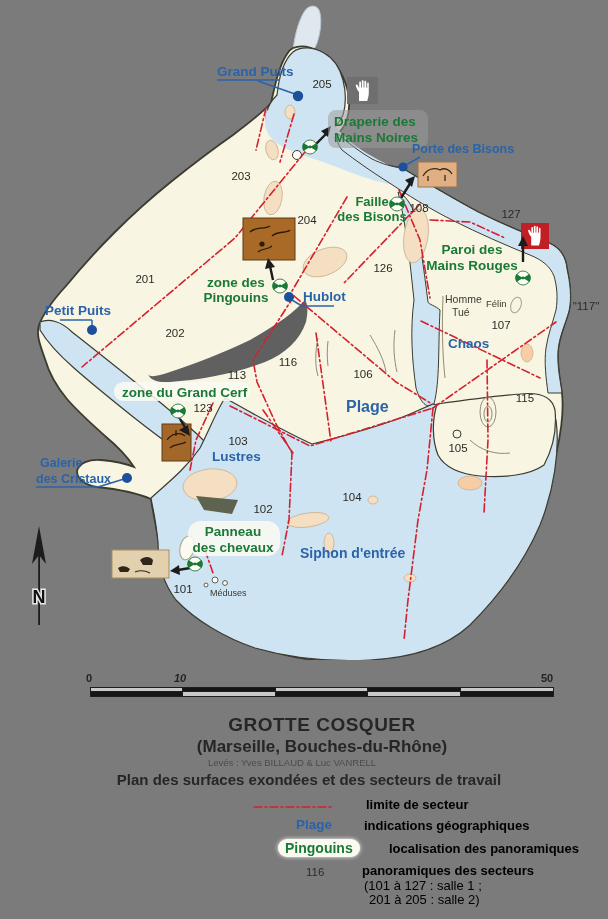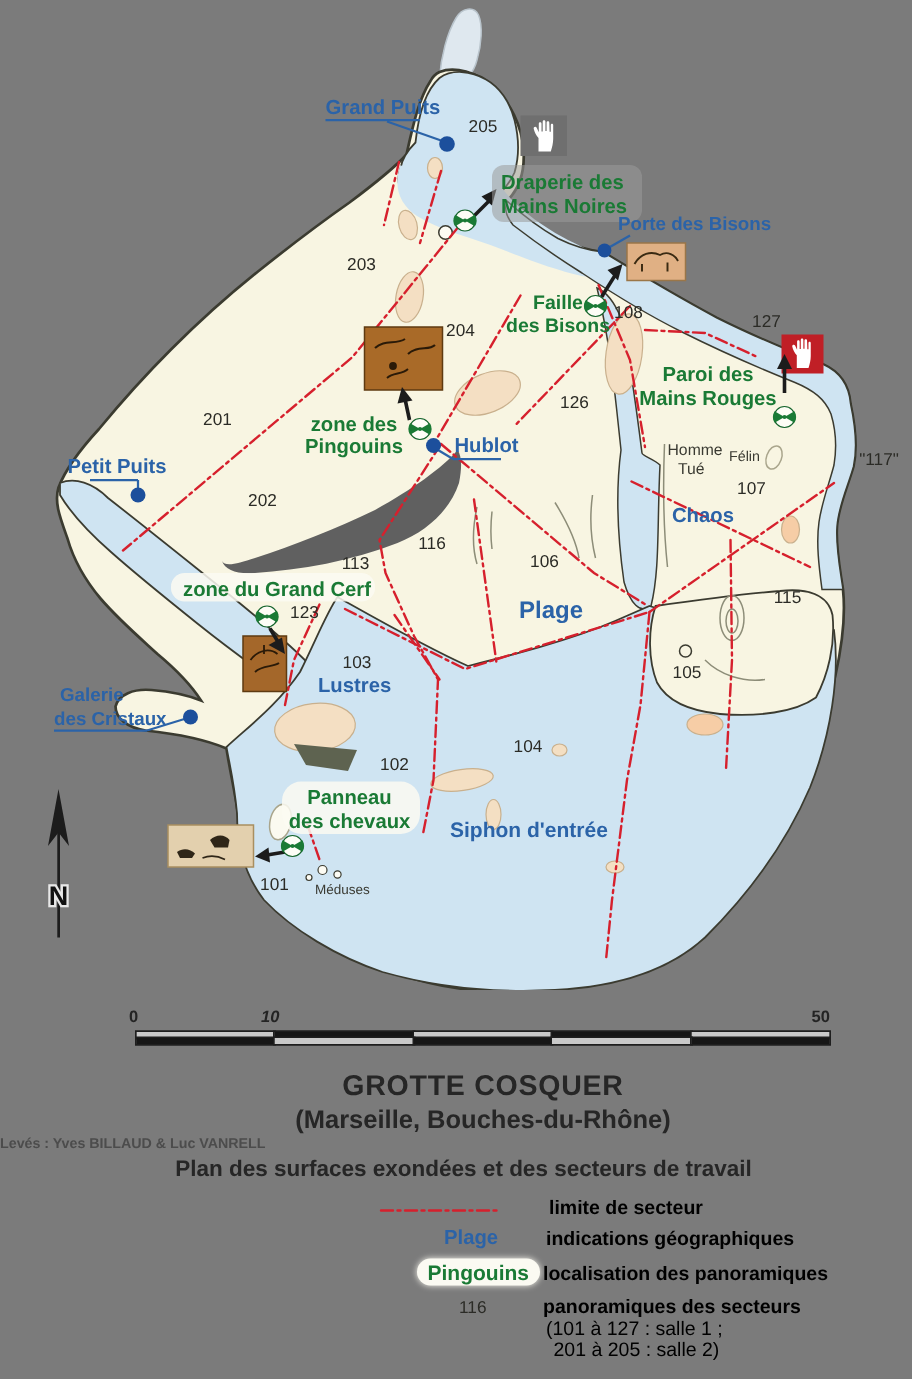--- a/index.html
+++ b/index.html
@@ -23,22 +23,22 @@
   .bar-wrap{position:absolute;left:90px;top:687px;width:462px;height:8px;
             border:1px solid #1e1e1e;display:grid;grid-template-columns:repeat(5,1fr);grid-template-rows:1fr 1fr;}
   .bar-wrap div{outline:.5px solid #1e1e1e;}
   .cb{background:#161616;} .cw{background:#c9c9c9;}
   .tick{position:absolute;top:672px;font-size:11px;color:#242424;font-weight:600;}
   
   .t-main{position:absolute;top:714px;left:0;width:644px;text-align:center;
           font-size:19px;font-weight:700;color:#262626;letter-spacing:.5px;}
   .t-sub{position:absolute;top:737px;left:0;width:644px;text-align:center;
          font-size:17px;font-weight:700;color:#262626;}
-  .t-credit{position:absolute;top:757px;left:0;width:584px;text-align:left;
-            font-size:9.5px;font-weight:700;color:#4c4c4c;}
+  .t-credit{position:absolute;top:757px;left:0;width:584px;text-align:center;
+            font-size:9.5px;font-weight:400;color:#4c4c4c;}
   .t-plan{position:absolute;top:771px;left:0;width:618px;text-align:center;
           font-size:15px;font-weight:700;color:#262626;}
   
   .lg-label{position:absolute;font-size:13px;color:#000000;font-weight:600;}
   .lg-sample{position:absolute;text-align:center;}
   .lg-plage{color:#2b63a8;font-weight:600;font-size:13.5px;}
   .lg-ping{color:#1a7a35;font-weight:700;font-size:14px;background:#fbfaf2;
            border-radius:10px;padding:1px 7px;box-shadow:0 0 4px #fbfaf2;}
   .lg-116{color:#2b2b26;font-size:11.5px;}
 </style>
@@ -327,21 +327,21 @@
 <div>
   <svg width="82" height="8" style="position:absolute;left:252px;top:803px;">
     <line x1="2" y1="4" x2="80" y2="4" class="rl"></line>
   </svg>
   <div class="lg-label" style="left:366px;top:797px;">limite de secteur</div>
 
   <div class="lg-sample lg-plage" style="left:296px;top:817px;">Plage</div>
   <div class="lg-label" style="left:364px;top:818px;">indications géographiques</div>
 
   <div class="lg-sample lg-ping" style="left:278px;top:839px;">Pingouins</div>
-  <div class="lg-label" style="left:362px;top:841px;">localisation des panoramiques</div>
+  <div class="lg-label" style="left:362px;top:841px;padding-left:27px;">localisation des panoramiques</div>
 
   <div class="lg-sample lg-116" style="left:306px;top:866px;">116</div>
   <div class="lg-label" style="left:362px;top:863px;">panoramiques des secteurs</div>
   <div class="lg-label" style="left:364px;top:878px;font-weight:400;">(101 à 127 : salle 1 ;</div>
   <div class="lg-label" style="left:369px;top:892px;font-weight:400;">201 à 205 : salle 2)</div>
 </div>
 
 </div>
 
 </body></html>

